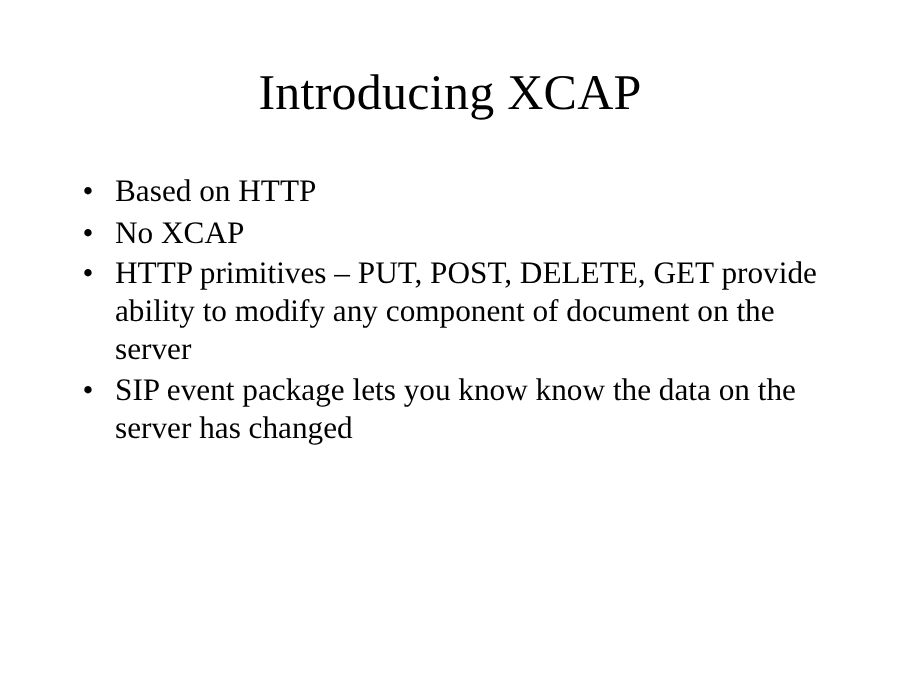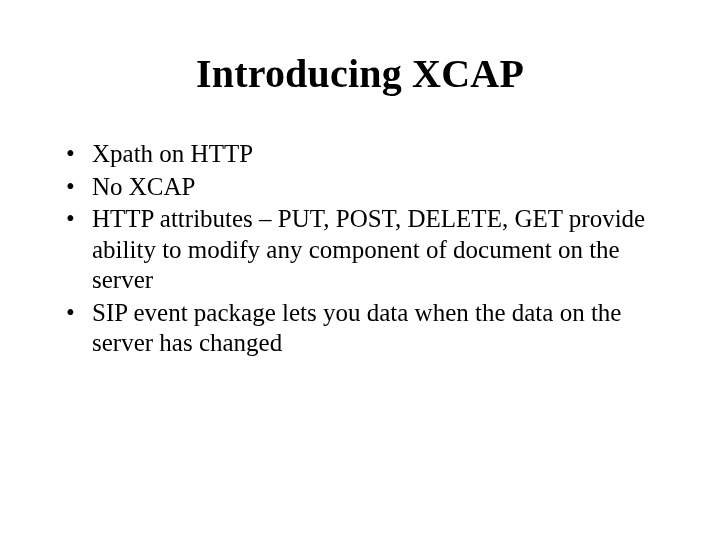--- a/index.html
+++ b/index.html
@@ -13,21 +13,21 @@
   }
   .slide {
     box-sizing: border-box;
     width: 720px;
     height: 540px;
     padding: 30px 48px 40px 48px;
   }
   .title {
     text-align: center;
     font-size: 40px;
-    font-weight: bold;
+    font-weight: normal;
     margin: 20px 0 42px 0;
     letter-spacing: 0.2px;
   }
   ul.bullets {
     list-style: none;
     padding: 0;
     margin: 0 0 0 18px;
     font-size: 25px;
     line-height: 1.22;
   }
@@ -44,18 +44,18 @@
     font-size: 25px;
     line-height: 1.22;
   }
 </style>
 </head>
 <body>
 
 <div class="slide">
   <h1 class="title">Introducing XCAP</h1>
   <ul class="bullets">
-    <li>Xpath on HTTP</li>
+    <li>Based on HTTP</li>
     <li>No XCAP</li>
-    <li>HTTP attributes – PUT, POST, DELETE, GET provide ability to modify any component of document on the server</li>
-    <li>SIP event package lets you data when the data on the server has changed</li>
+    <li>HTTP primitives – PUT, POST, DELETE, GET provide ability to modify any component of document on the server</li>
+    <li>SIP event package lets you know know the data on the server has changed</li>
   </ul>
 </div>
 
 </body></html>

